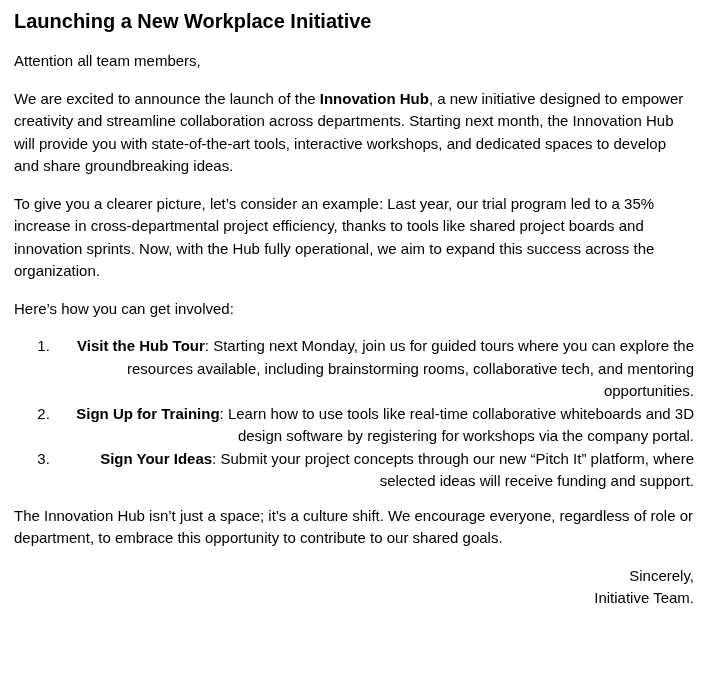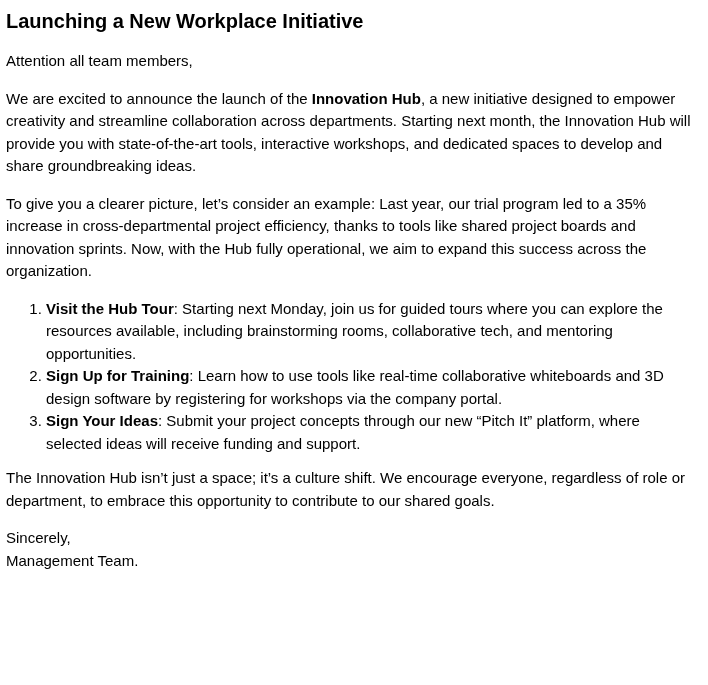--- a/index.html
+++ b/index.html
@@ -10,60 +10,62 @@
     background: #ffffff;
     color: #000000;
     font-family: "Liberation Sans", "DejaVu Sans", sans-serif;
     font-size: 15px;
     line-height: 22.5px;
     overflow: hidden;
   }
   .doc {
     width: 708px;
     height: 685px;
-    padding: 10px 14px 8px 6px;
+    padding: 10px 14px 8px 14px;
   }
   .doc-title {
     font-size: 20px;
     font-weight: 700;
     line-height: 23px;
     margin: 0 0 17px 0;
   }
   p.para {
     margin: 0 0 15px 0;
   }
   ol.steps {
     margin: 5px 0 12px 0;
     padding: 0 0 0 40px;
+    text-align: right;
   }
   ol.steps li {
     margin: 0;
     padding: 0;
   }
   .bold { font-weight: 700; }
-  .signoff { white-space: pre-line; }
+  .signoff { white-space: pre-line; text-align: right; }
 </style>
 </head>
 <body>
 
 <div class="doc">
 
   <h1 class="doc-title">Launching a New Workplace Initiative</h1>
 
   <p class="para">Attention all team members,</p>
 
   <p class="para"><span>We are excited to announce the launch of the </span><span class="bold">Innovation Hub</span><span>, a new initiative designed to empower creativity and streamline collaboration across departments. Starting next month, the Innovation Hub will provide you with state-of-the-art tools, interactive workshops, and dedicated spaces to develop and share groundbreaking ideas.</span></p>
 
   <p class="para">To give you a clearer picture, let’s consider an example: Last year, our trial program led to a 35% increase in cross-departmental project efficiency, thanks to tools like shared project boards and innovation sprints. Now, with the Hub fully operational, we aim to expand this success across the organization.</p>
 
+  <p class="para">Here’s how you can get involved:</p>
 
   <ol class="steps">
     <li><span class="bold">Visit the Hub Tour</span><span>: Starting next Monday, join us for guided tours where you can explore the resources available, including brainstorming rooms, collaborative tech, and mentoring opportunities.</span></li>
     <li><span class="bold">Sign Up for Training</span><span>: Learn how to use tools like real-time collaborative whiteboards and 3D design software by registering for workshops via the company portal.</span></li>
     <li><span class="bold">Sign Your Ideas</span><span>: Submit your project concepts through our new “Pitch It” platform, where selected ideas will receive funding and support.</span></li>
   </ol>
 
   <p class="para">The Innovation Hub isn’t just a space; it’s a culture shift. We encourage everyone, regardless of role or department, to embrace this opportunity to contribute to our shared goals.</p>
 
 
-  <p class="para signoff"><span>Sincerely,</span><br><span>Management Team.</span></p>
+  <p class="para signoff"><span>Sincerely,</span><br><span>Initiative Team.</span></p>
 
 </div>
 
 </body></html>

